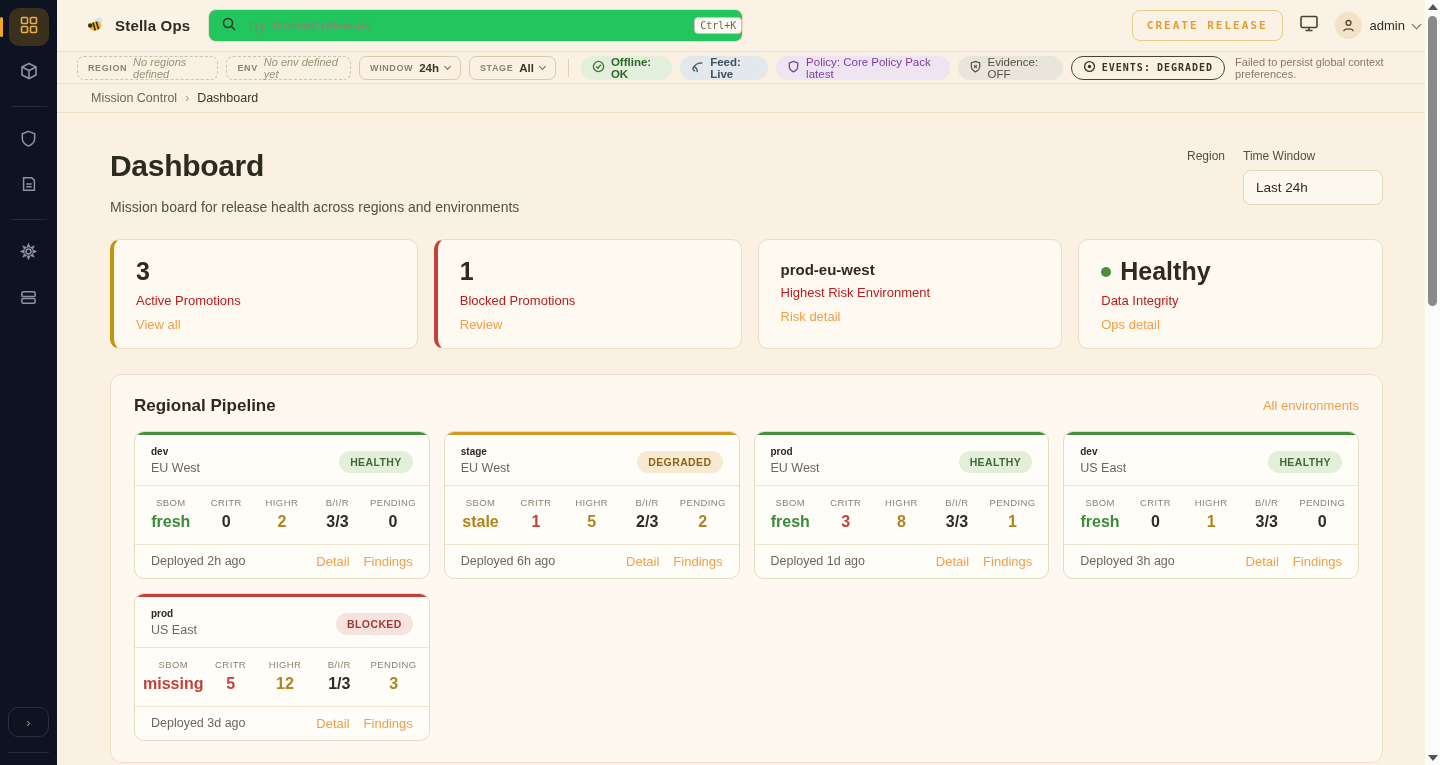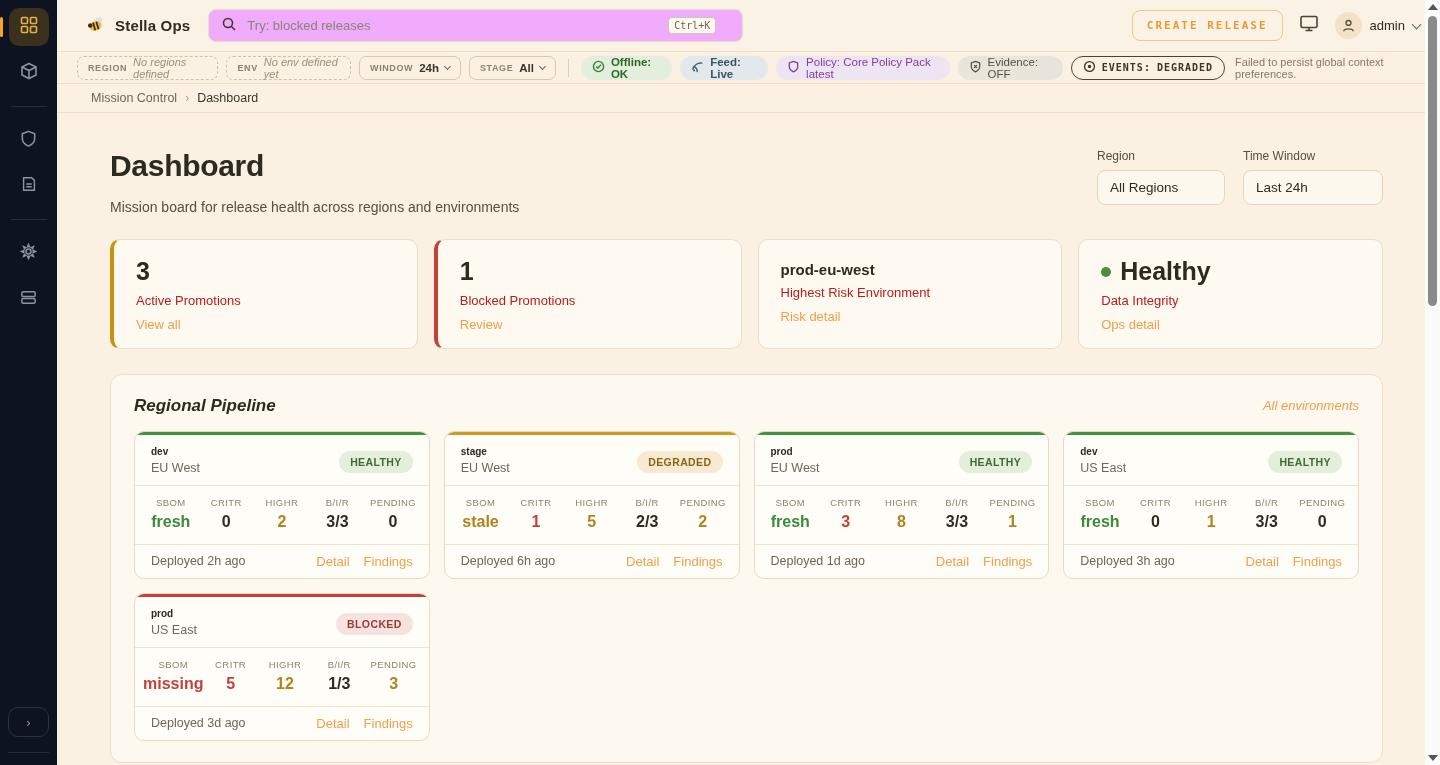--- a/index.html
+++ b/index.html
@@ -18,21 +18,21 @@
   .side-item svg { stroke:#8d93a1; fill:none; stroke-width:1.6; }
   .side-item.active svg { stroke:#e8b04b; }
   .side-divider { width:36px; height:1px; background:#232a3a; margin:6px 0 14px; }
   .side-expand { position:absolute; bottom:28px; left:8px; width:41px; height:30px; border:1px solid #2a3040; border-radius:10px; display:flex; align-items:center; justify-content:center; color:#9c9480; font-size:13px; cursor:pointer; }
   .side-bottom-line { position:absolute; bottom:12px; left:8px; width:41px; height:1px; background:#232a3a; }
 
   
   .header { height:52px; display:flex; align-items:center; padding:0 20px 0 28px; border-bottom:1px solid #eee1c8; background:#faf2e4; flex-shrink:0; }
   .brand { display:flex; align-items:center; gap:8px; margin-right:18px; }
   .brand-title { font-size:15px; font-weight:bold; color:#2e2b20; letter-spacing:.2px; }
-  .search { display:flex; align-items:center; width:535px; height:33px; background:#f0abfc; border:1px solid #ecdcc3; border-radius:8px; padding:0 26px 0 12px; gap:10px; }
+  .search { display:flex; align-items:center; width:535px; height:33px; background:#22c55e; border:1px solid #ecdcc3; border-radius:8px; padding:0 0 0 12px; gap:10px; }
   .search input { flex:1; border:none; outline:none; background:transparent; font-size:13px; color:#3a3525; font-family:"Liberation Sans",sans-serif; }
   .search input::placeholder { color:#8a8573; }
   .kbd { font-family:"DejaVu Sans Mono", monospace; font-size:10px; color:#6d675a; background:#fdf9f1; border:1px solid #cfc6b2; border-radius:4px; padding:2px 5px; }
   .header-right { margin-left:auto; display:flex; align-items:center; gap:16px; }
   .btn-create { font-family:"DejaVu Sans Mono", monospace; font-size:11px; font-weight:bold; letter-spacing:2px; color:#e79b35; background:transparent; border:1px solid #edc98a; border-radius:8px; padding:8px 14px; cursor:pointer; }
   .user { display:flex; align-items:center; gap:8px; cursor:pointer; }
   .avatar { width:27px; height:27px; border-radius:50%; background:#f3e2c8; display:flex; align-items:center; justify-content:center; }
   .user-name { font-size:13px; color:#2e2b20; }
   .chev { width:7px; height:7px; border-right:1.5px solid #6d675a; border-bottom:1.5px solid #6d675a; transform:rotate(45deg); margin-top:-3px; }
   .chev.sm { width:5px; height:5px; margin-top:-2px; }
@@ -76,21 +76,21 @@
   .scard.accent-amber { border-left:4px solid #c9920e; }
   .scard.accent-red { border-left:4px solid #c2423a; }
   .scard-value { font-size:25px; font-weight:bold; color:#2d2a1f; line-height:1.15; }
   .scard-value.md { font-size:15px; margin-top:4px; }
   .scard-label { font-size:13px; color:#b91c1c; margin-top:7px; }
   .scard-link { font-size:13px; color:#ef9f49; margin-top:9px; display:inline-block; cursor:pointer; }
   .dot { display:inline-block; width:10px; height:10px; border-radius:50%; vertical-align:3px; margin-right:9px; }
 
   
   .panel { background:#fdf9f0; border:1px solid #eee0c9; border-radius:12px; padding:21px 23px; }
-  .panel-head { display:flex; justify-content:space-between; align-items:center; margin-bottom:15px;font-style:italic; }
+  .panel-head { display:flex; justify-content:space-between; align-items:center; margin-bottom:15px; }
   .panel-title { font-size:17px; font-weight:bold; color:#2d2a1f; }
   .panel-link { font-size:13px; color:#f0a04b; cursor:pointer; }
   .pgrid { display:grid; grid-template-columns:repeat(4,1fr); gap:14px; }
   .pcard { background:#fffdf8; border:1px solid #e7dbc4; border-radius:10px; overflow:hidden; }
   .accent { height:3px; }
   .accent.green { background:#43913f; } .accent.amber { background:#d09a25; } .accent.red { background:#c2423a; }
   .pcard-head { display:flex; justify-content:space-between; padding:11px 16px 10px; }
   .pname { font-size:10px; font-weight:bold; color:#2d2a1f; }
   .pregion { font-size:12.5px; color:#6d675a; margin-top:4px; }
   .badge { font-size:10.5px; font-weight:bold; letter-spacing:.4px; padding:5px 11px; border-radius:999px; align-self:flex-start; margin-top:5px; }
@@ -299,23 +299,20 @@
     <div class="content">
 
       <div class="title-row">
         <div>
           <div class="page-title">Dashboard</div>
           <div class="page-sub">Mission board for release health across regions and environments</div>
         </div>
         <div class="filters">
           <div>
             <div class="filter-label">Region</div>
-            <div class="select region">
-              <span>All Regions</span>
-            </div>
           </div>
           <div>
             <div class="filter-label">Time Window</div>
             <div class="select window">
               <span>Last 24h</span>
             </div>
           </div>
         </div>
       </div>
 

